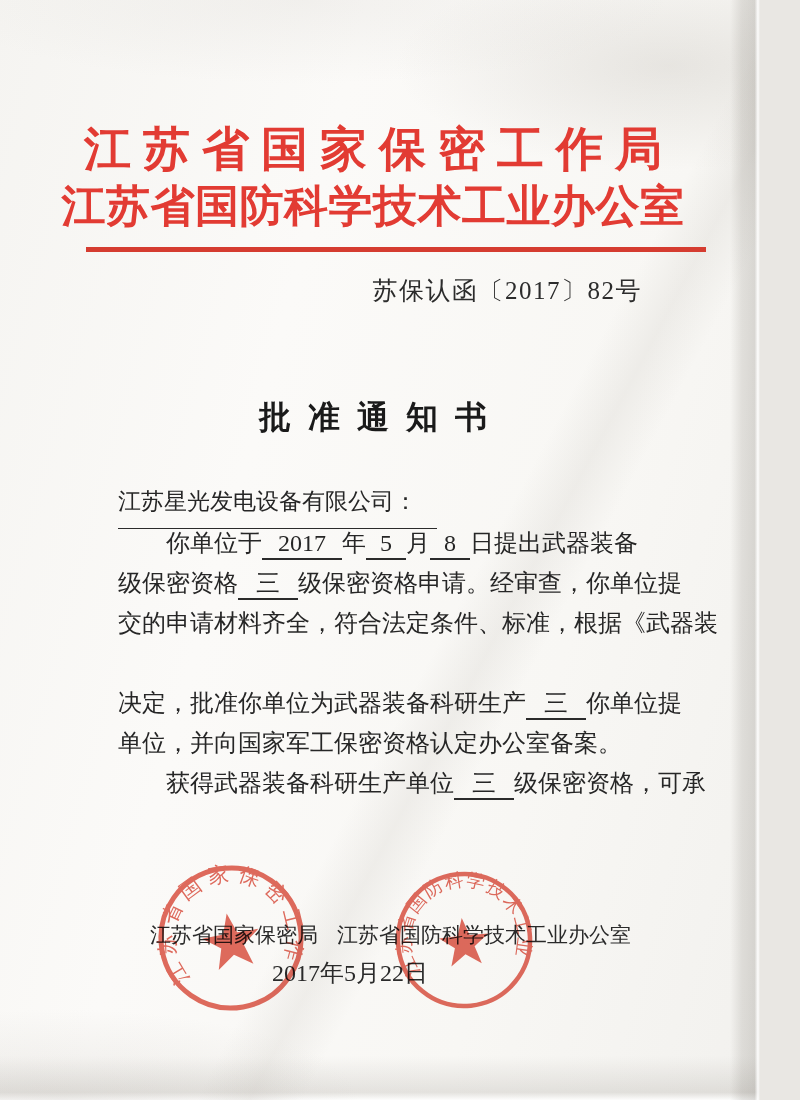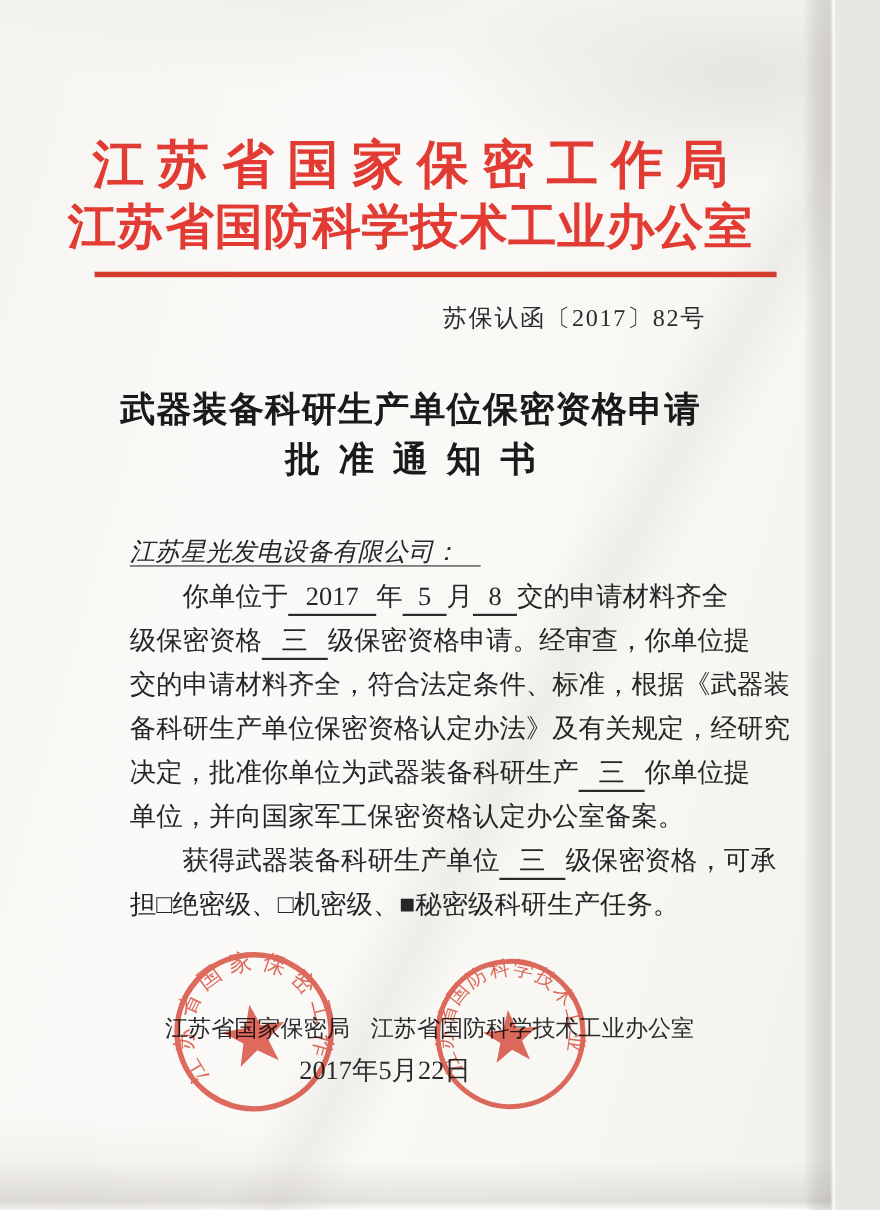--- a/index.html
+++ b/index.html
@@ -25,25 +25,25 @@
     position:absolute;top:0;right:0;width:30px;height:1100px;pointer-events:none;
     background:linear-gradient(to right, rgba(110,105,96,0) 0%, rgba(110,105,96,0.16) 40%, rgba(110,105,96,0.22) 82%, rgba(255,255,255,0.85) 93%, rgba(233,231,227,1) 100%);
   }
   .abs{position:absolute;}
   .letterhead{
     left:0;right:14px;text-align:center;font-weight:bold;white-space:nowrap;
   }
   .lh1{top:118px;font-size:47px;letter-spacing:12px;text-indent:12px;}
   .lh2{top:177px;font-size:44px;letter-spacing:0.5px;}
   .red-rule{left:86px;top:247px;width:620px;height:5px;}
-  .doc-number{top:274px;right:118px;font-size:22px;color:#2c2c2c;letter-spacing:1.5px;white-space:nowrap;}
+  .doc-number{top:274px;right:118px;font-size:25px;color:#2c2c2c;letter-spacing:1.5px;white-space:nowrap;}
   .title1{left:0;right:14px;top:351px;text-align:center;font-size:32px;font-weight:bold;color:#1a1a1a;letter-spacing:1px;white-space:nowrap;}
   .title2{left:0;right:14px;top:396px;text-align:center;font-size:32px;font-weight:bold;color:#1a1a1a;letter-spacing:17px;text-indent:17px;white-space:nowrap;}
   .salutation{left:118px;top:486px;font-size:23px;color:#262626;}
-  .salutation .uline{border-bottom:1.8px solid #2b2b2b;padding-right:20px;padding-bottom:0;font-style:italic;}
+  .salutation .uline{border-bottom:1.8px solid #2b2b2b;padding-right:20px;padding-bottom:14px;}
   .bodyline{font-size:24px;color:#262626;white-space:nowrap;line-height:32px;}
   .indent{left:166px;}
   .flush{left:118px;}
   .b1{top:527px;} .b2{top:567px;} .b3{top:607px;} .b4{top:647px;}
   .b5{top:687px;} .b6{top:727px;} .b7{top:767px;} .b8{top:807px;}
   .blank{
     display:inline-block;border-bottom:2px solid #2b2b2b;text-align:right;
     padding:0 14px;line-height:30px;
   }
   .blank.wide{padding:0 16px;}
@@ -58,49 +58,46 @@
 
 <div class="paper">
 
   <div class="abs letterhead lh1" style="color:#e23b33">江苏省国家保密工作局</div>
   <div class="abs letterhead lh2" style="color:#e23b33">江苏省国防科学技术工业办公室</div>
 
   <div class="abs red-rule" style="background:#d53c30"></div>
 
   <div class="abs doc-number">苏保认函〔2017〕82号</div>
 
-  <div class="abs title1">武器装备科研生产单位保密资格申请</div>
   <div class="abs title2">批准通知书</div>
 
   <div class="abs salutation">
     <span class="uline">江苏星光发电设备有限公司：</span>
   </div>
 
   <div class="abs bodyline indent b1">
-    <span>你单位于</span><span class="blank wide">2017</span><span>年</span><span class="blank">5</span><span>月</span><span class="blank">8</span><span>交的申请材料齐全</span>
+    <span>你单位于</span><span class="blank wide">2017</span><span>年</span><span class="blank">5</span><span>月</span><span class="blank">8</span><span>日提出武器装备</span>
   </div>
 
   <div class="abs bodyline flush b2">
     <span>级保密资格</span><span class="blank grade">三</span><span>级保密资格申请。经审查，你单位提</span>
   </div>
 
   <div class="abs bodyline flush b3">交的申请材料齐全，符合法定条件、标准，根据《武器装</div>
-  <div class="abs bodyline flush b4">备科研生产单位保密资格认定办法》及有关规定，经研究</div>
 
   <div class="abs bodyline flush b5">
     <span>决定，批准你单位为武器装备科研生产</span><span class="blank grade">三</span><span>你单位提</span>
   </div>
 
   <div class="abs bodyline indent b7">
     <span>获得武器装备科研生产单位</span><span class="blank grade">三</span><span>级保密资格，可承</span>
   </div>
 
   <div class="abs bodyline flush b6">单位，并向国家军工保密资格认定办公室备案。</div>
 
-  <div class="abs bodyline flush b8">担□绝密级、□机密级、■秘密级科研生产任务。</div>
 
   <div class="abs footer-orgs">
     <span>江苏省国家保密局</span>
     <span>江苏省国防科学技术工业办公室</span>
   </div>
   <div class="abs footer-date">2017年5月22日</div>
 
   <svg class="abs seal" style="left:148px;top:855px" width="166" height="166" viewBox="0 0 166 166">
     <g transform="rotate(-10 83 83)" fill="none" stroke="none">
       <circle cx="83" cy="83" r="70" stroke="#dc4b3b" stroke-width="5" fill="none"></circle>

